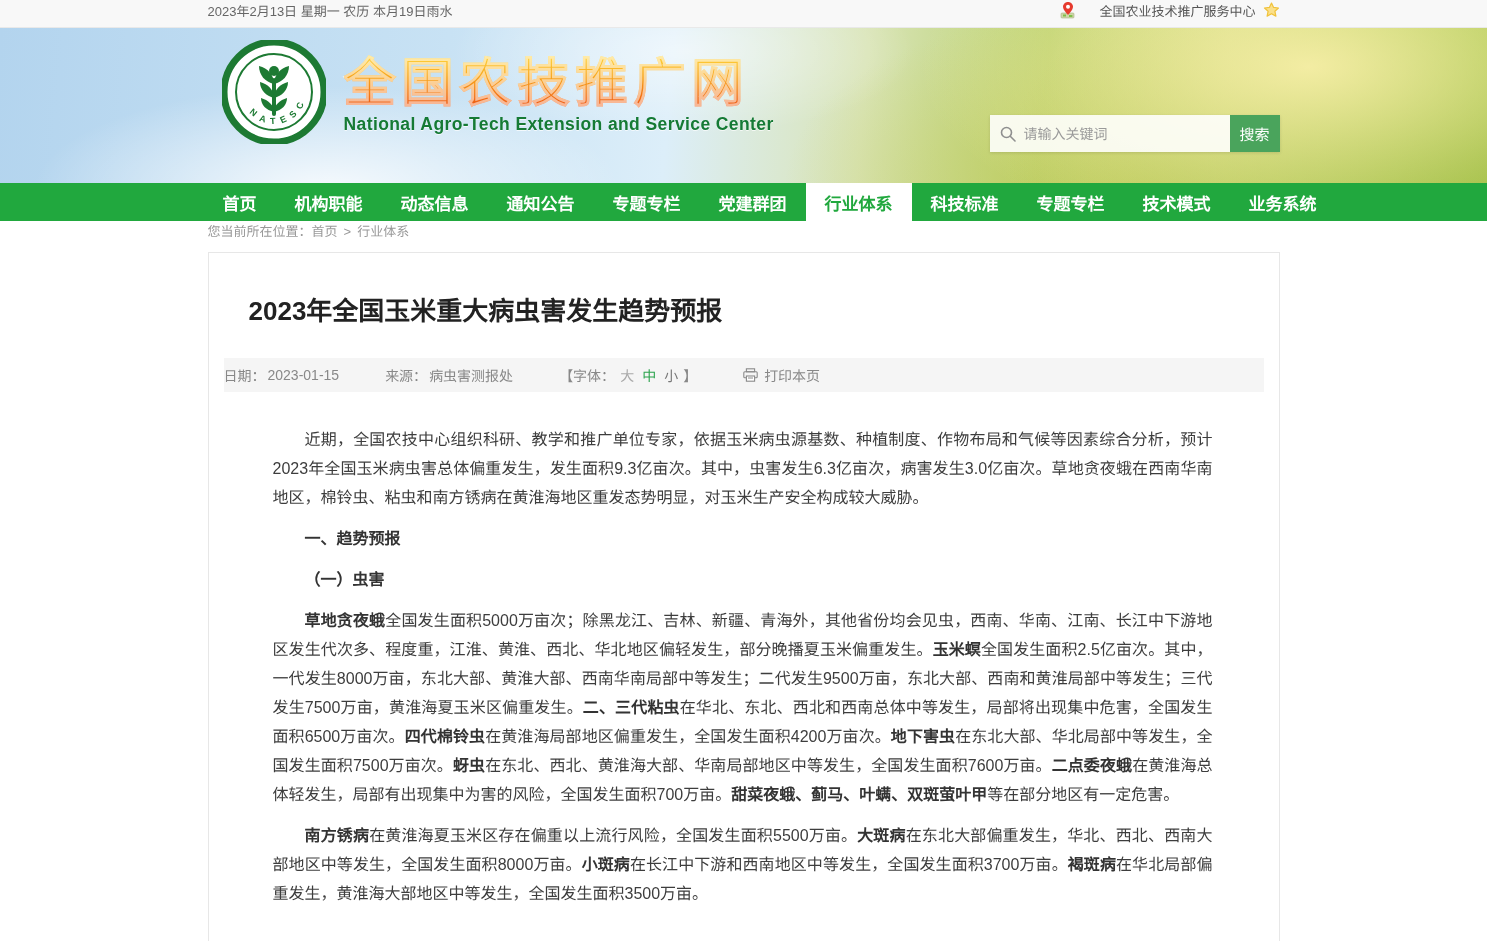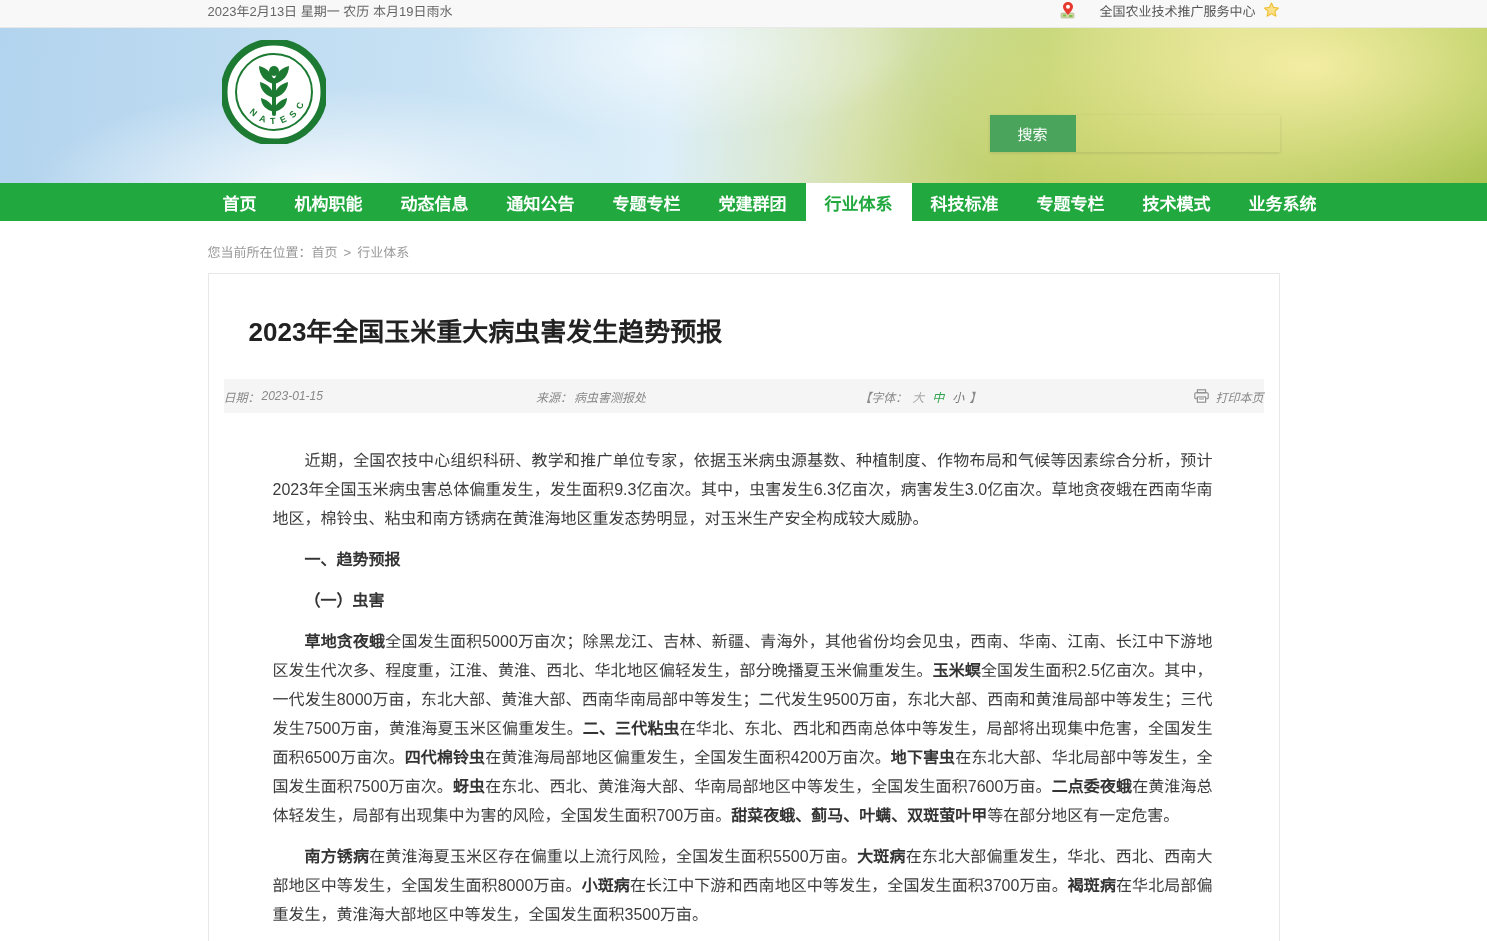--- a/index.html
+++ b/index.html
@@ -36,40 +36,40 @@
     -webkit-text-fill-color:transparent; -webkit-text-stroke:1px rgba(255,255,255,.55);
     text-shadow:none; }
   .site-subtitle { font-size:17.5px; font-weight:bold; color:#157a35; margin-top:2px; letter-spacing:.4px;
     text-shadow:0 1px 0 rgba(255,255,255,.7); }
   .search-wrap { position:absolute; right:0; top:87px; display:flex; height:37px; width:290px;
     box-shadow:0 1px 3px rgba(0,0,0,.12); }
   .search-input-box { flex:1; display:flex; align-items:center; background:rgba(255,255,255,.88); padding:0 10px; }
   .search-input-box svg { flex:none; margin-right:8px; }
   .search-input { border:none; outline:none; background:transparent; width:100%; font-size:14px; color:#333; }
   .search-input::placeholder { color:#9a9a9a; }
-  .search-btn { width:86px; border:none; background:#4aa45c; color:#fff; font-size:15px; cursor:pointer;
+  .search-btn { width:50px; border:none; background:#4aa45c; color:#fff; font-size:15px; cursor:pointer;
     font-family:inherit; }
 
   
   .nav { height:38px; background:#21a83e; }
   .nav-inner { width:1080px; margin:0 auto; height:38px; display:flex; justify-content:space-between; align-items:stretch; }
   .nav-item { display:flex; align-items:center; padding:0 19px; color:#fff; font-size:17px; font-weight:bold;
     text-decoration:none; white-space:nowrap; }
   .nav-item.active { background:#fff; color:#21a83e; }
 
   
-  .breadcrumb-row { margin-top:21px; font-size:13px; color:#999; }
+  .breadcrumb-row { font-size:13px; color:#999; }
   .breadcrumb-row a { color:#999; text-decoration:none; }
   .crumb-sep { margin:0 6px; }
 
   
   .panel { margin-top:12px; border:1px solid #e7e7e7; background:#fff; min-height:660px; }
   .article-title { font-size:26px; font-weight:600; color:#222; padding:37px 40px 0; }
   .meta-bar { margin:31px 15px 0; background:#f5f5f5; height:34px; display:flex; align-items:center;
-    justify-content:space-between; gap:46px; font-size:12px; color:#888;font-style:italic; }
+    justify-content:flex-start; gap:46px; font-size:14px; color:#888; }
   .meta-item { display:flex; align-items:center; gap:2px; }
   .font-size-link { cursor:pointer; margin:0 3px; color:#aaa; }
   .font-size-link.mid { color:#2ea44f; }
   .font-size-link.small { color:#777; }
   .print-link { display:flex; align-items:center; gap:6px; color:#888; text-decoration:none; cursor:pointer; }
 
   .article-body { padding:33px 66px 40px 64px; }
   .article-body p { font-size:16px; line-height:29px; color:#3d3d3d; text-align:justify;
     text-indent:2em; margin-bottom:12px; }
   .article-body p.heading1, .article-body p.heading2 { font-weight:bold; color:#333; }
@@ -118,22 +118,33 @@
             <path d="M52 72 C44 70 39 65 39 58 C46 60 52 65 52 72 Z"></path>
             <path d="M52 72 C60 70 65 65 65 58 C58 60 52 65 52 72 Z"></path>
             <circle cx="52" cy="31" r="5"></circle>
           </g>
           <path id="arcBottom" d="M 20 52 A 32 32 0 0 0 84 52" fill="none"></path>
           <text font-size="9" fill="#1d7a33" font-weight="bold" letter-spacing="6">
             <textPath href="#arcBottom" startOffset="22%">NATESC</textPath>
           </text>
         </svg>
       </span>
+      <span class="logo-text-block">
+        <div class="site-title">全国农技推广网</div>
+        <div class="site-subtitle">National Agro-Tech Extension and Service Center</div>
+      </span>
     </a>
     <div class="search-wrap">
+      <span class="search-input-box">
+        <svg width="16" height="16" viewBox="0 0 16 16">
+          <circle cx="6.5" cy="6.5" r="5" fill="none" stroke="#8f8f8f" stroke-width="1.6"></circle>
+          <line x1="10.5" y1="10.5" x2="15" y2="15" stroke="#8f8f8f" stroke-width="1.6" stroke-linecap="round"></line>
+        </svg>
+        <input class="search-input" type="text" placeholder="请输入关键词" style="">
+      </span>
       <button class="search-btn">搜索</button>
     </div>
   </div>
 </div>
 
 <nav class="nav">
   <div class="nav-inner" id="nav-items">
       <a href="#" class="nav-item">首页</a>
       <a href="#" class="nav-item">机构职能</a>
       <a href="#" class="nav-item">动态信息</a>

